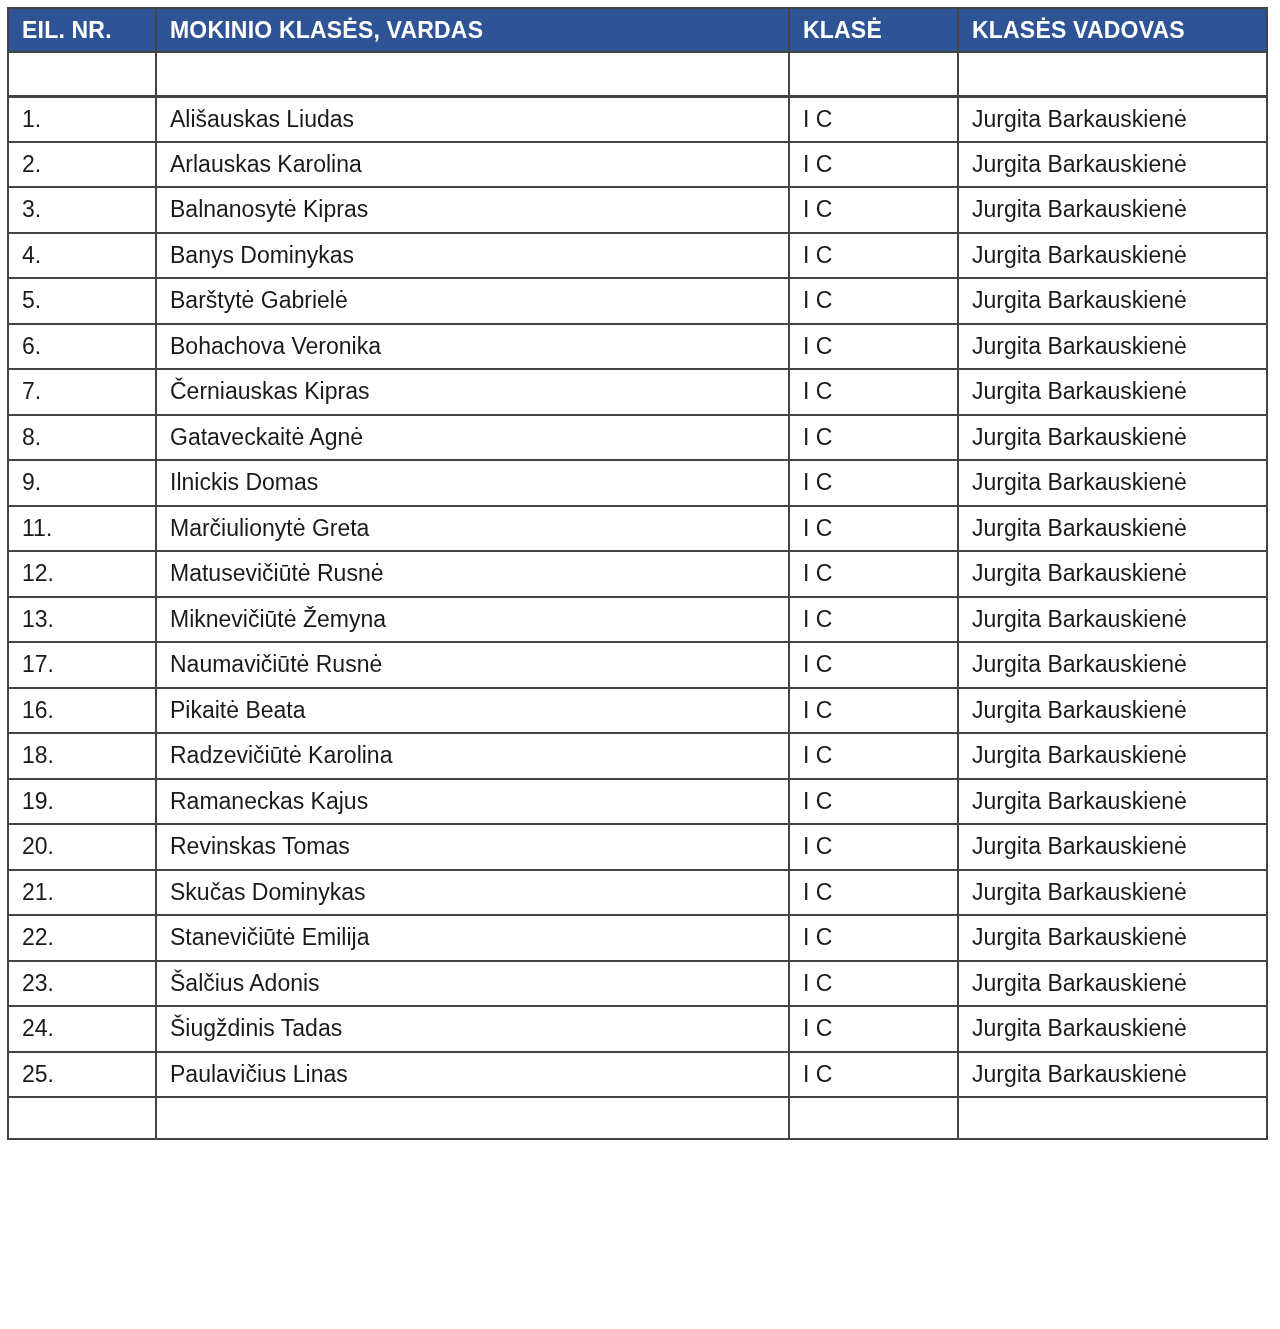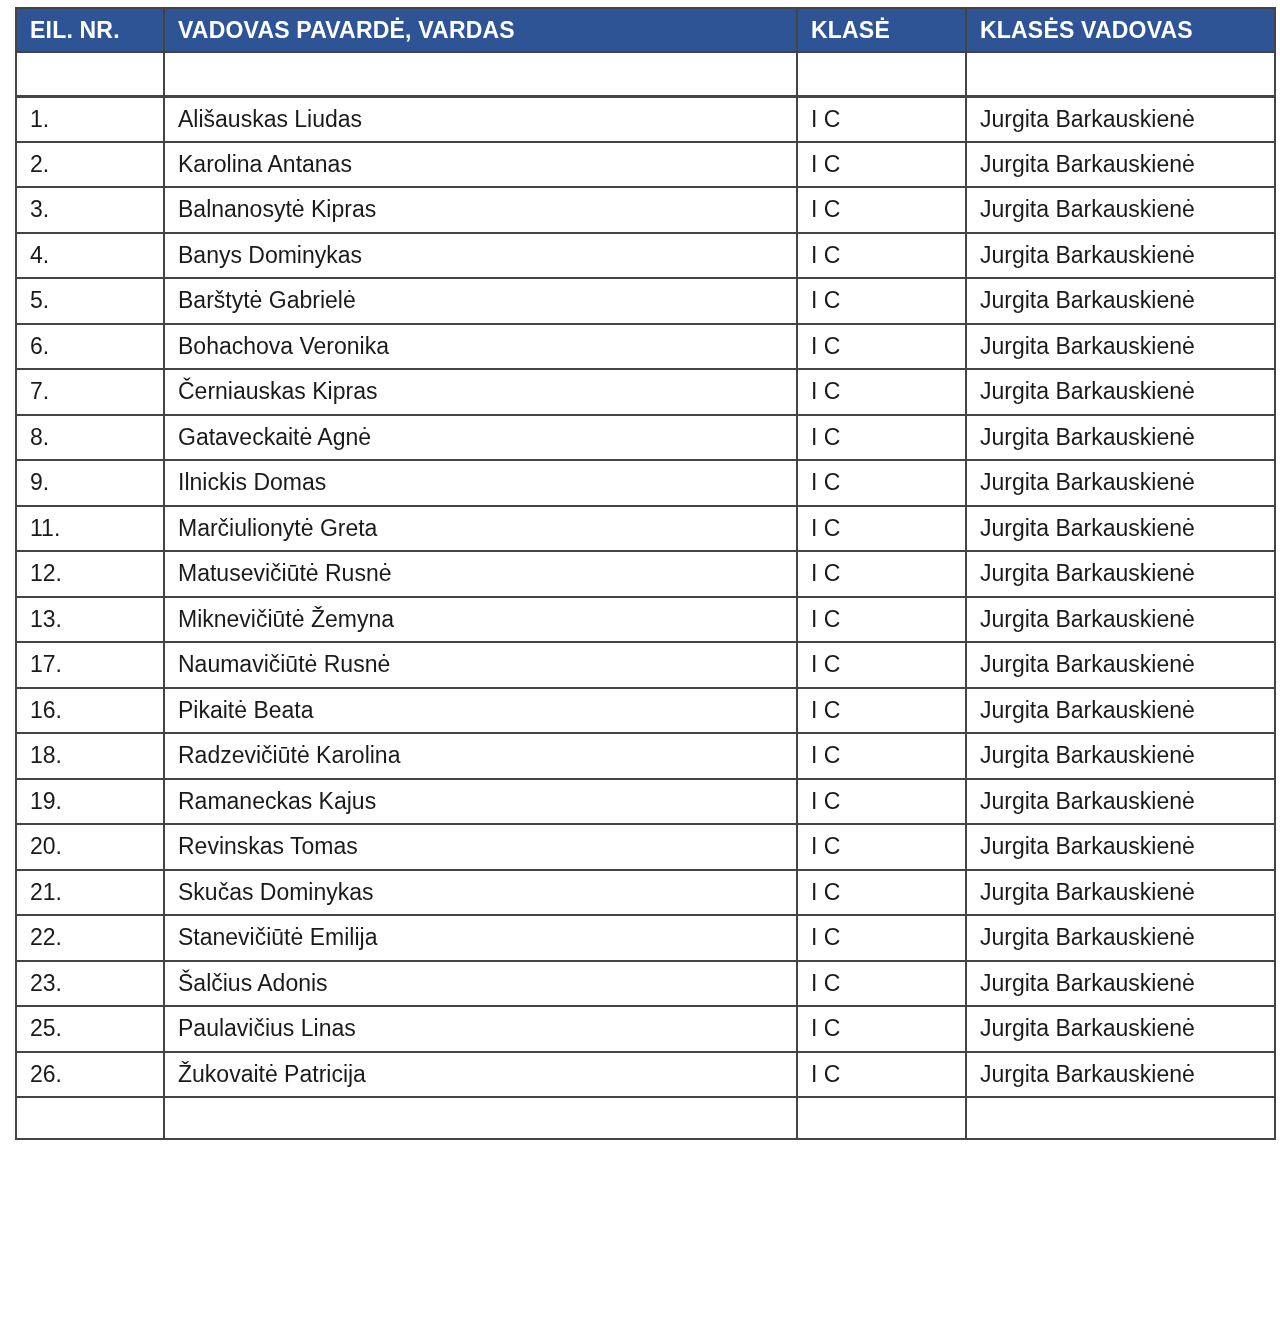--- a/index.html
+++ b/index.html
@@ -9,21 +9,21 @@
   }
   .page {
     width: 1280px;
     height: 1329px;
     background: #ffffff;
     position: relative;
   }
   table.students {
     position: absolute;
     top: 7px;
-    left: 15px;
+    left: 7px;
     border-collapse: collapse;
     table-layout: fixed;
     width: 1259px;
     border-radius: 18px;
   }
   table.students col.c1 { width: 148px; }
   table.students col.c2 { width: 633px; }
   table.students col.c3 { width: 169px; }
   table.students col.c4 { width: 309px; }
 
@@ -63,41 +63,41 @@
   <table class="students">
     <colgroup>
       <col class="c1">
         <col class="c2">
         <col class="c3">
         <col class="c4">
     </colgroup>
     <thead>
       <tr>
         <th>EIL. NR.</th>
-        <th>VADOVAS PAVARDĖ, VARDAS</th>
+        <th>MOKINIO KLASĖS, VARDAS</th>
         <th>KLASĖ</th>
         <th>KLASĖS VADOVAS</th>
       </tr>
     </thead>
     <tbody id="table-body">
       <tr class="spacer-top">
         <td></td>
         <td></td>
         <td></td>
         <td></td>
       </tr>
       <tr class="data-row">
           <td>1.</td>
           <td>Ališauskas Liudas</td>
           <td>I C</td>
           <td>Jurgita Barkauskienė</td>
         </tr>
         <tr class="data-row">
           <td>2.</td>
-          <td>Karolina Antanas</td>
+          <td>Arlauskas Karolina</td>
           <td>I C</td>
           <td>Jurgita Barkauskienė</td>
         </tr>
         <tr class="data-row">
           <td>3.</td>
           <td>Balnanosytė Kipras</td>
           <td>I C</td>
           <td>Jurgita Barkauskienė</td>
         </tr>
         <tr class="data-row">
@@ -196,28 +196,28 @@
           <td>I C</td>
           <td>Jurgita Barkauskienė</td>
         </tr>
         <tr class="data-row">
           <td>23.</td>
           <td>Šalčius Adonis</td>
           <td>I C</td>
           <td>Jurgita Barkauskienė</td>
         </tr>
         <tr class="data-row">
+          <td>24.</td>
+          <td>Šiugždinis Tadas</td>
+          <td>I C</td>
+          <td>Jurgita Barkauskienė</td>
+        </tr>
+        <tr class="data-row">
           <td>25.</td>
           <td>Paulavičius Linas</td>
-          <td>I C</td>
-          <td>Jurgita Barkauskienė</td>
-        </tr>
-        <tr class="data-row">
-          <td>26.</td>
-          <td>Žukovaitė Patricija</td>
           <td>I C</td>
           <td>Jurgita Barkauskienė</td>
         </tr>
         <tr class="spacer-bottom" id="bottom-spacer">
         <td></td>
         <td></td>
         <td></td>
         <td></td>
       </tr>
     </tbody>

